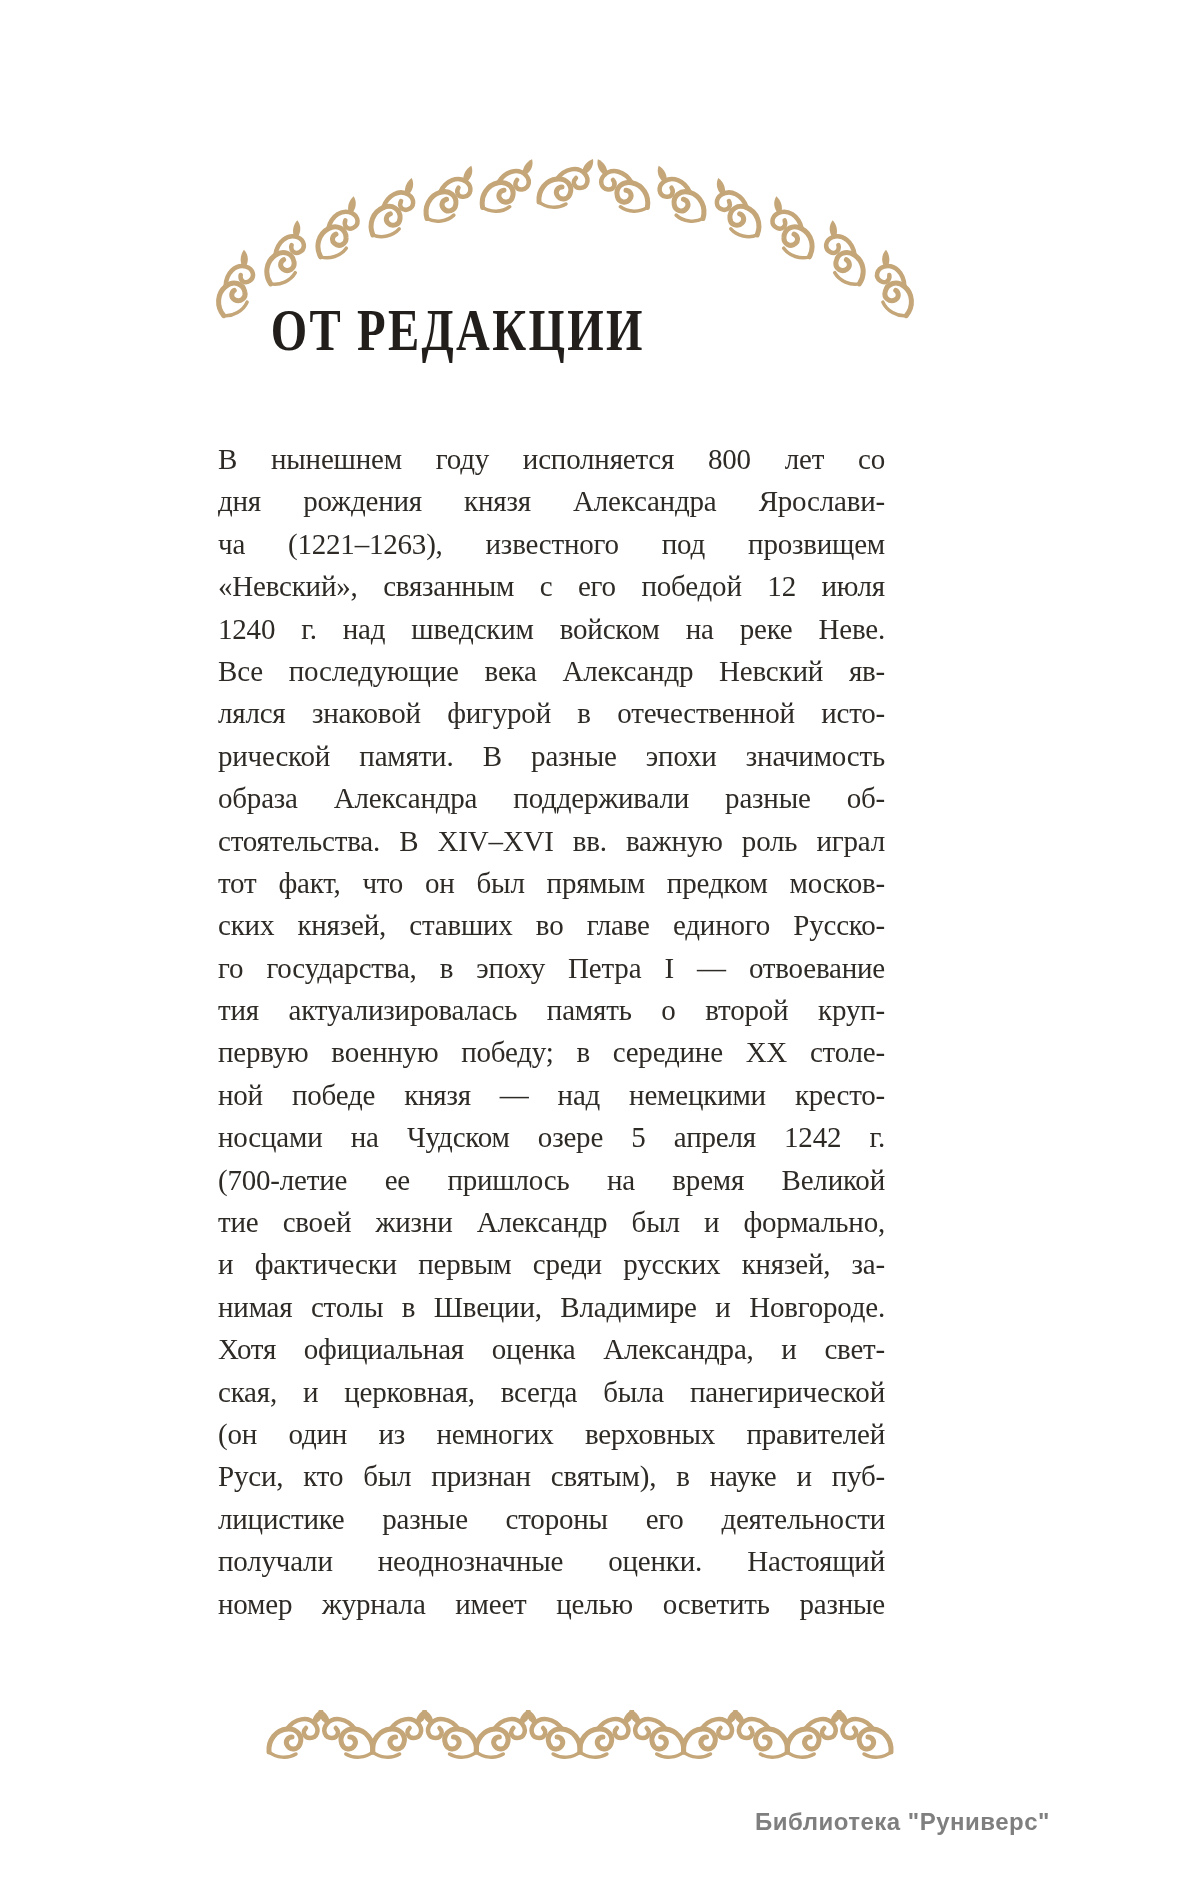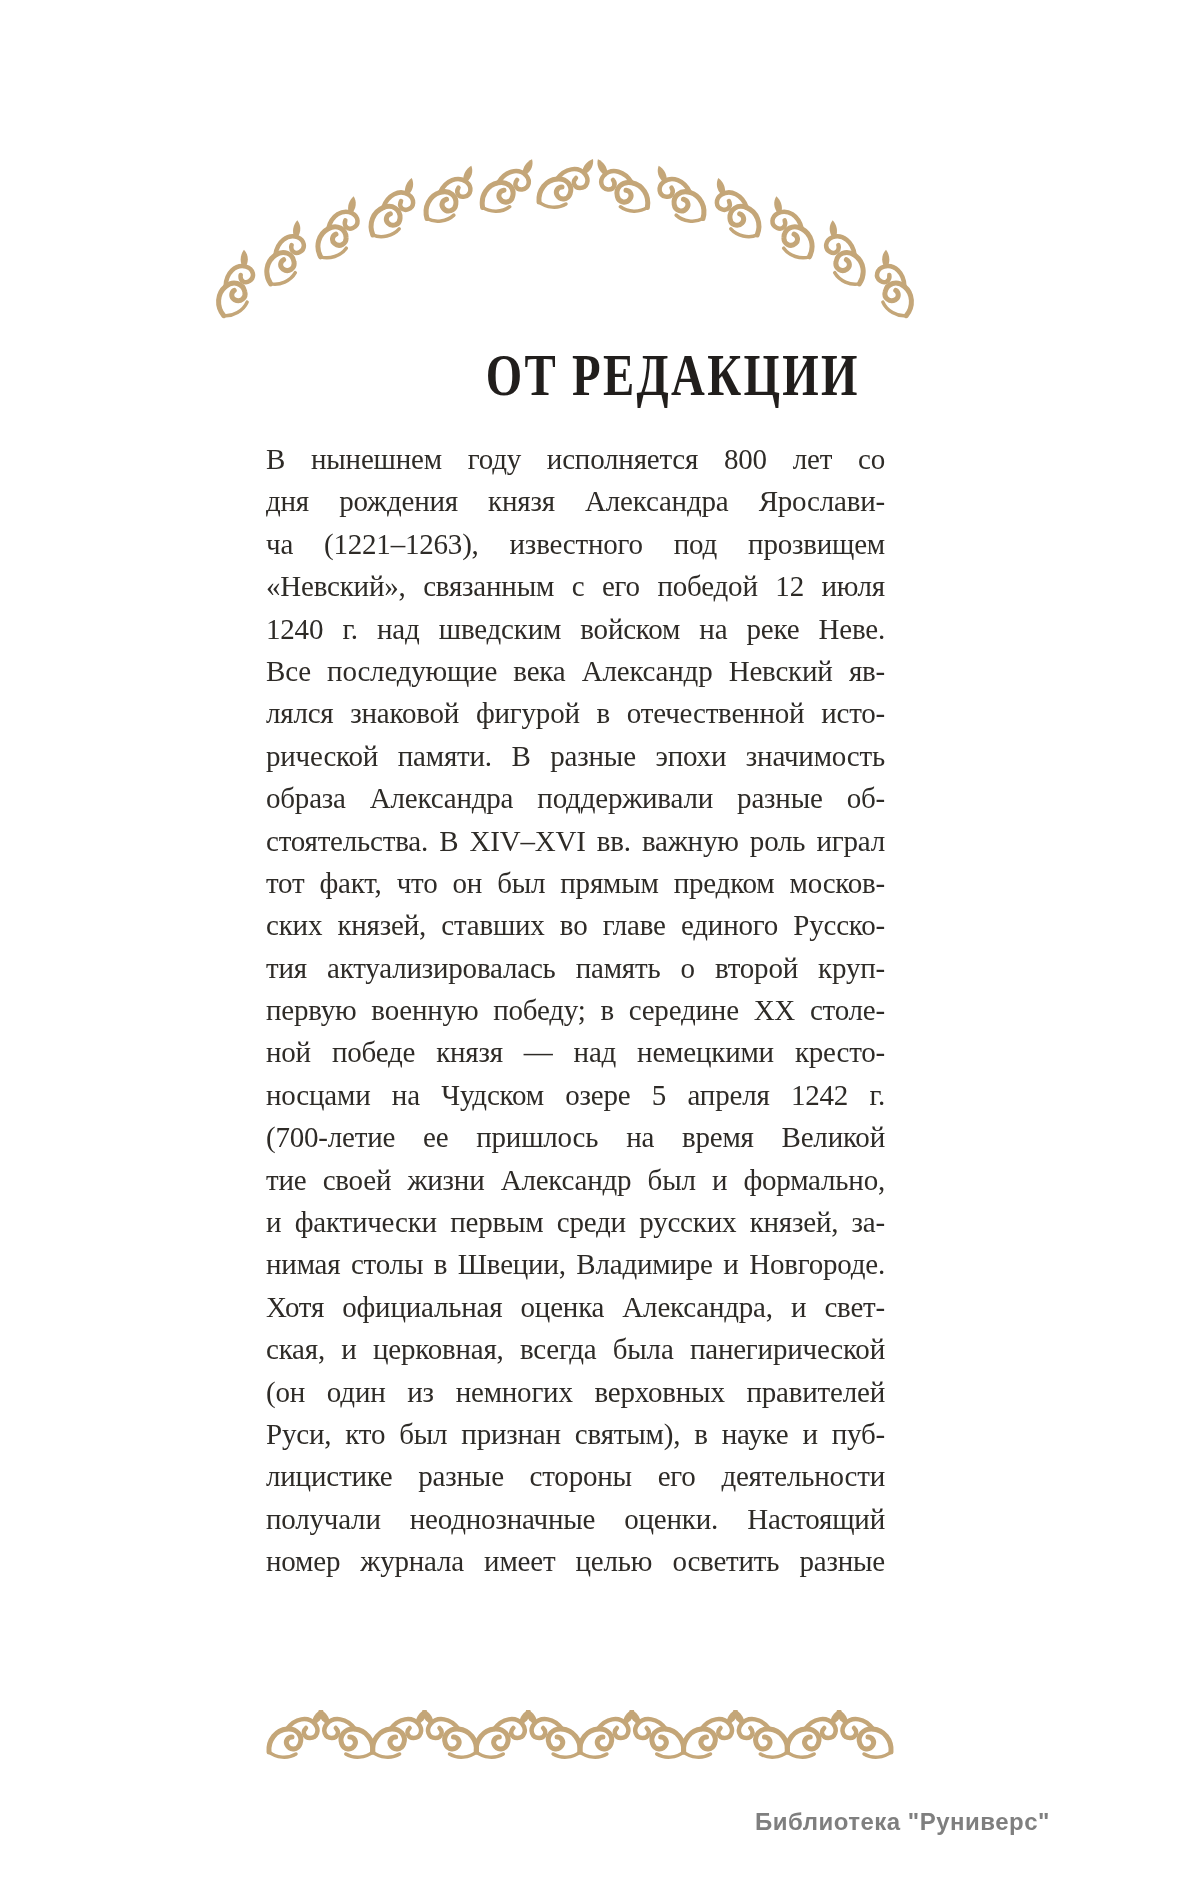--- a/index.html
+++ b/index.html
@@ -17,22 +17,21 @@
   #bottom-ornament{left:210px;top:1710px;width:710px;height:56px;}
   .scroll-stroke{fill:none;stroke:currentColor;stroke-linecap:round;}
   .s1{stroke-width:5px;}
   .s2{stroke-width:4.5px;}
   .s3{stroke-width:3.5px;}
   .leaf{fill:currentColor;stroke:none;}
   
   .title-wrap{
     position:absolute;
     left:218px;top:300px;width:694px;
-    text-align:right;
-    margin-top:45px;
+    text-align:left;
   }
   .title{
     display:inline-block;
     margin:0;
     font-family:"Liberation Serif", serif;
     font-weight:700;
     font-size:60px;
     line-height:1;
     letter-spacing:3px;
     transform:scaleX(0.78);
@@ -46,21 +45,20 @@
     font-size:29px;
     line-height:42.4px;
     letter-spacing:-0.2px;
   }
   .body-line{
     text-align:justify;
     text-align-last:justify;
     white-space:normal;
     height:42.4px;
     overflow:visible;
-    margin-left:48px;
   }
   
   .watermark{
     position:absolute;
     top:1808px;right:150px;
     font-family:"Liberation Sans", sans-serif;
     font-weight:700;
     font-size:24px;
     letter-spacing:0.5px;
     white-space:nowrap;
@@ -105,20 +103,21 @@
       <div class="body-line">ча (1221–1263), известного под прозвищем</div>
       <div class="body-line">«Невский», связанным с его победой 12 июля</div>
       <div class="body-line">1240 г. над шведским войском на реке Неве.</div>
       <div class="body-line">Все последующие века Александр Невский яв-</div>
       <div class="body-line">лялся знаковой фигурой в отечественной исто-</div>
       <div class="body-line">рической памяти. В разные эпохи значимость</div>
       <div class="body-line">образа Александра поддерживали разные об-</div>
       <div class="body-line">стоятельства. В XIV–XVI вв. важную роль играл</div>
       <div class="body-line">тот факт, что он был прямым предком москов-</div>
       <div class="body-line">ских князей, ставших во главе единого Русско-</div>
+      <div class="body-line">го государства, в эпоху Петра I — отвоевание</div>
       <div class="body-line">тия актуализировалась память о второй круп-</div>
       <div class="body-line">первую военную победу; в середине XX столе-</div>
       <div class="body-line">ной победе князя — над немецкими кресто-</div>
       <div class="body-line">носцами на Чудском озере 5 апреля 1242 г.</div>
       <div class="body-line">(700-летие ее пришлось на время Великой</div>
       <div class="body-line">тие своей жизни Александр был и формально,</div>
       <div class="body-line">и фактически первым среди русских князей, за-</div>
       <div class="body-line">нимая столы в Швеции, Владимире и Новгороде.</div>
       <div class="body-line">Хотя официальная оценка Александра, и свет-</div>
       <div class="body-line">ская, и церковная, всегда была панегирической</div>

